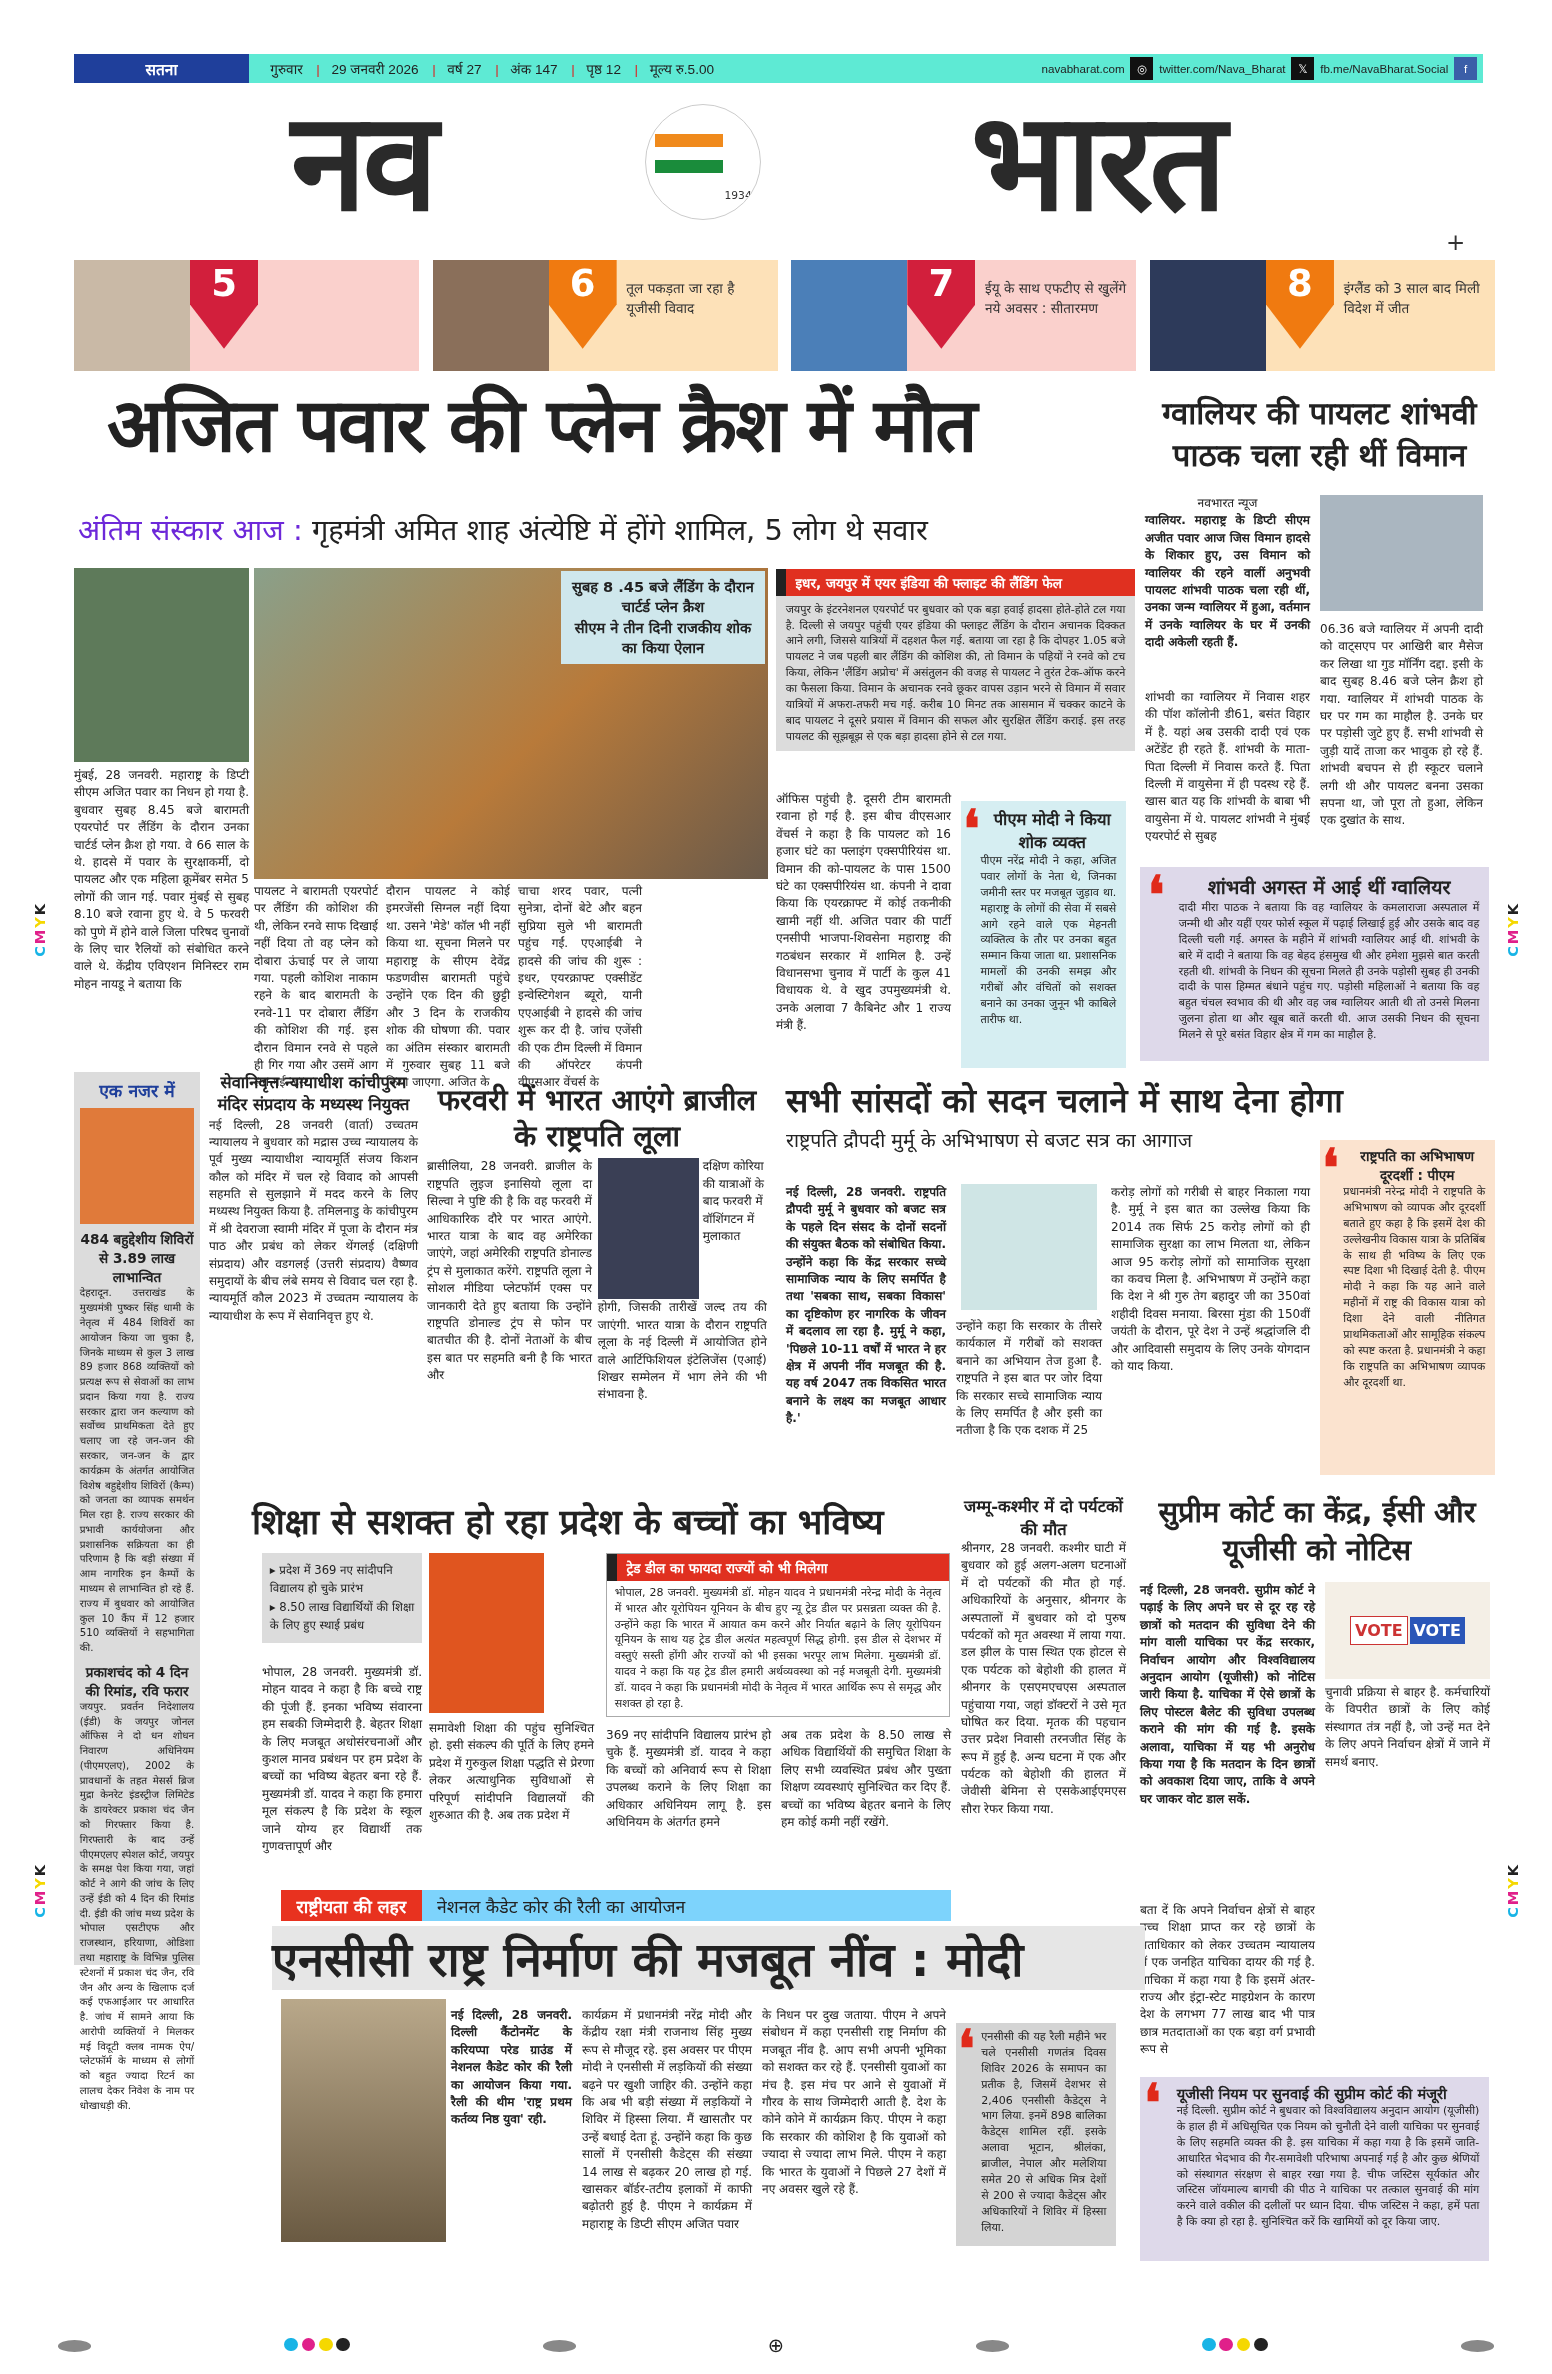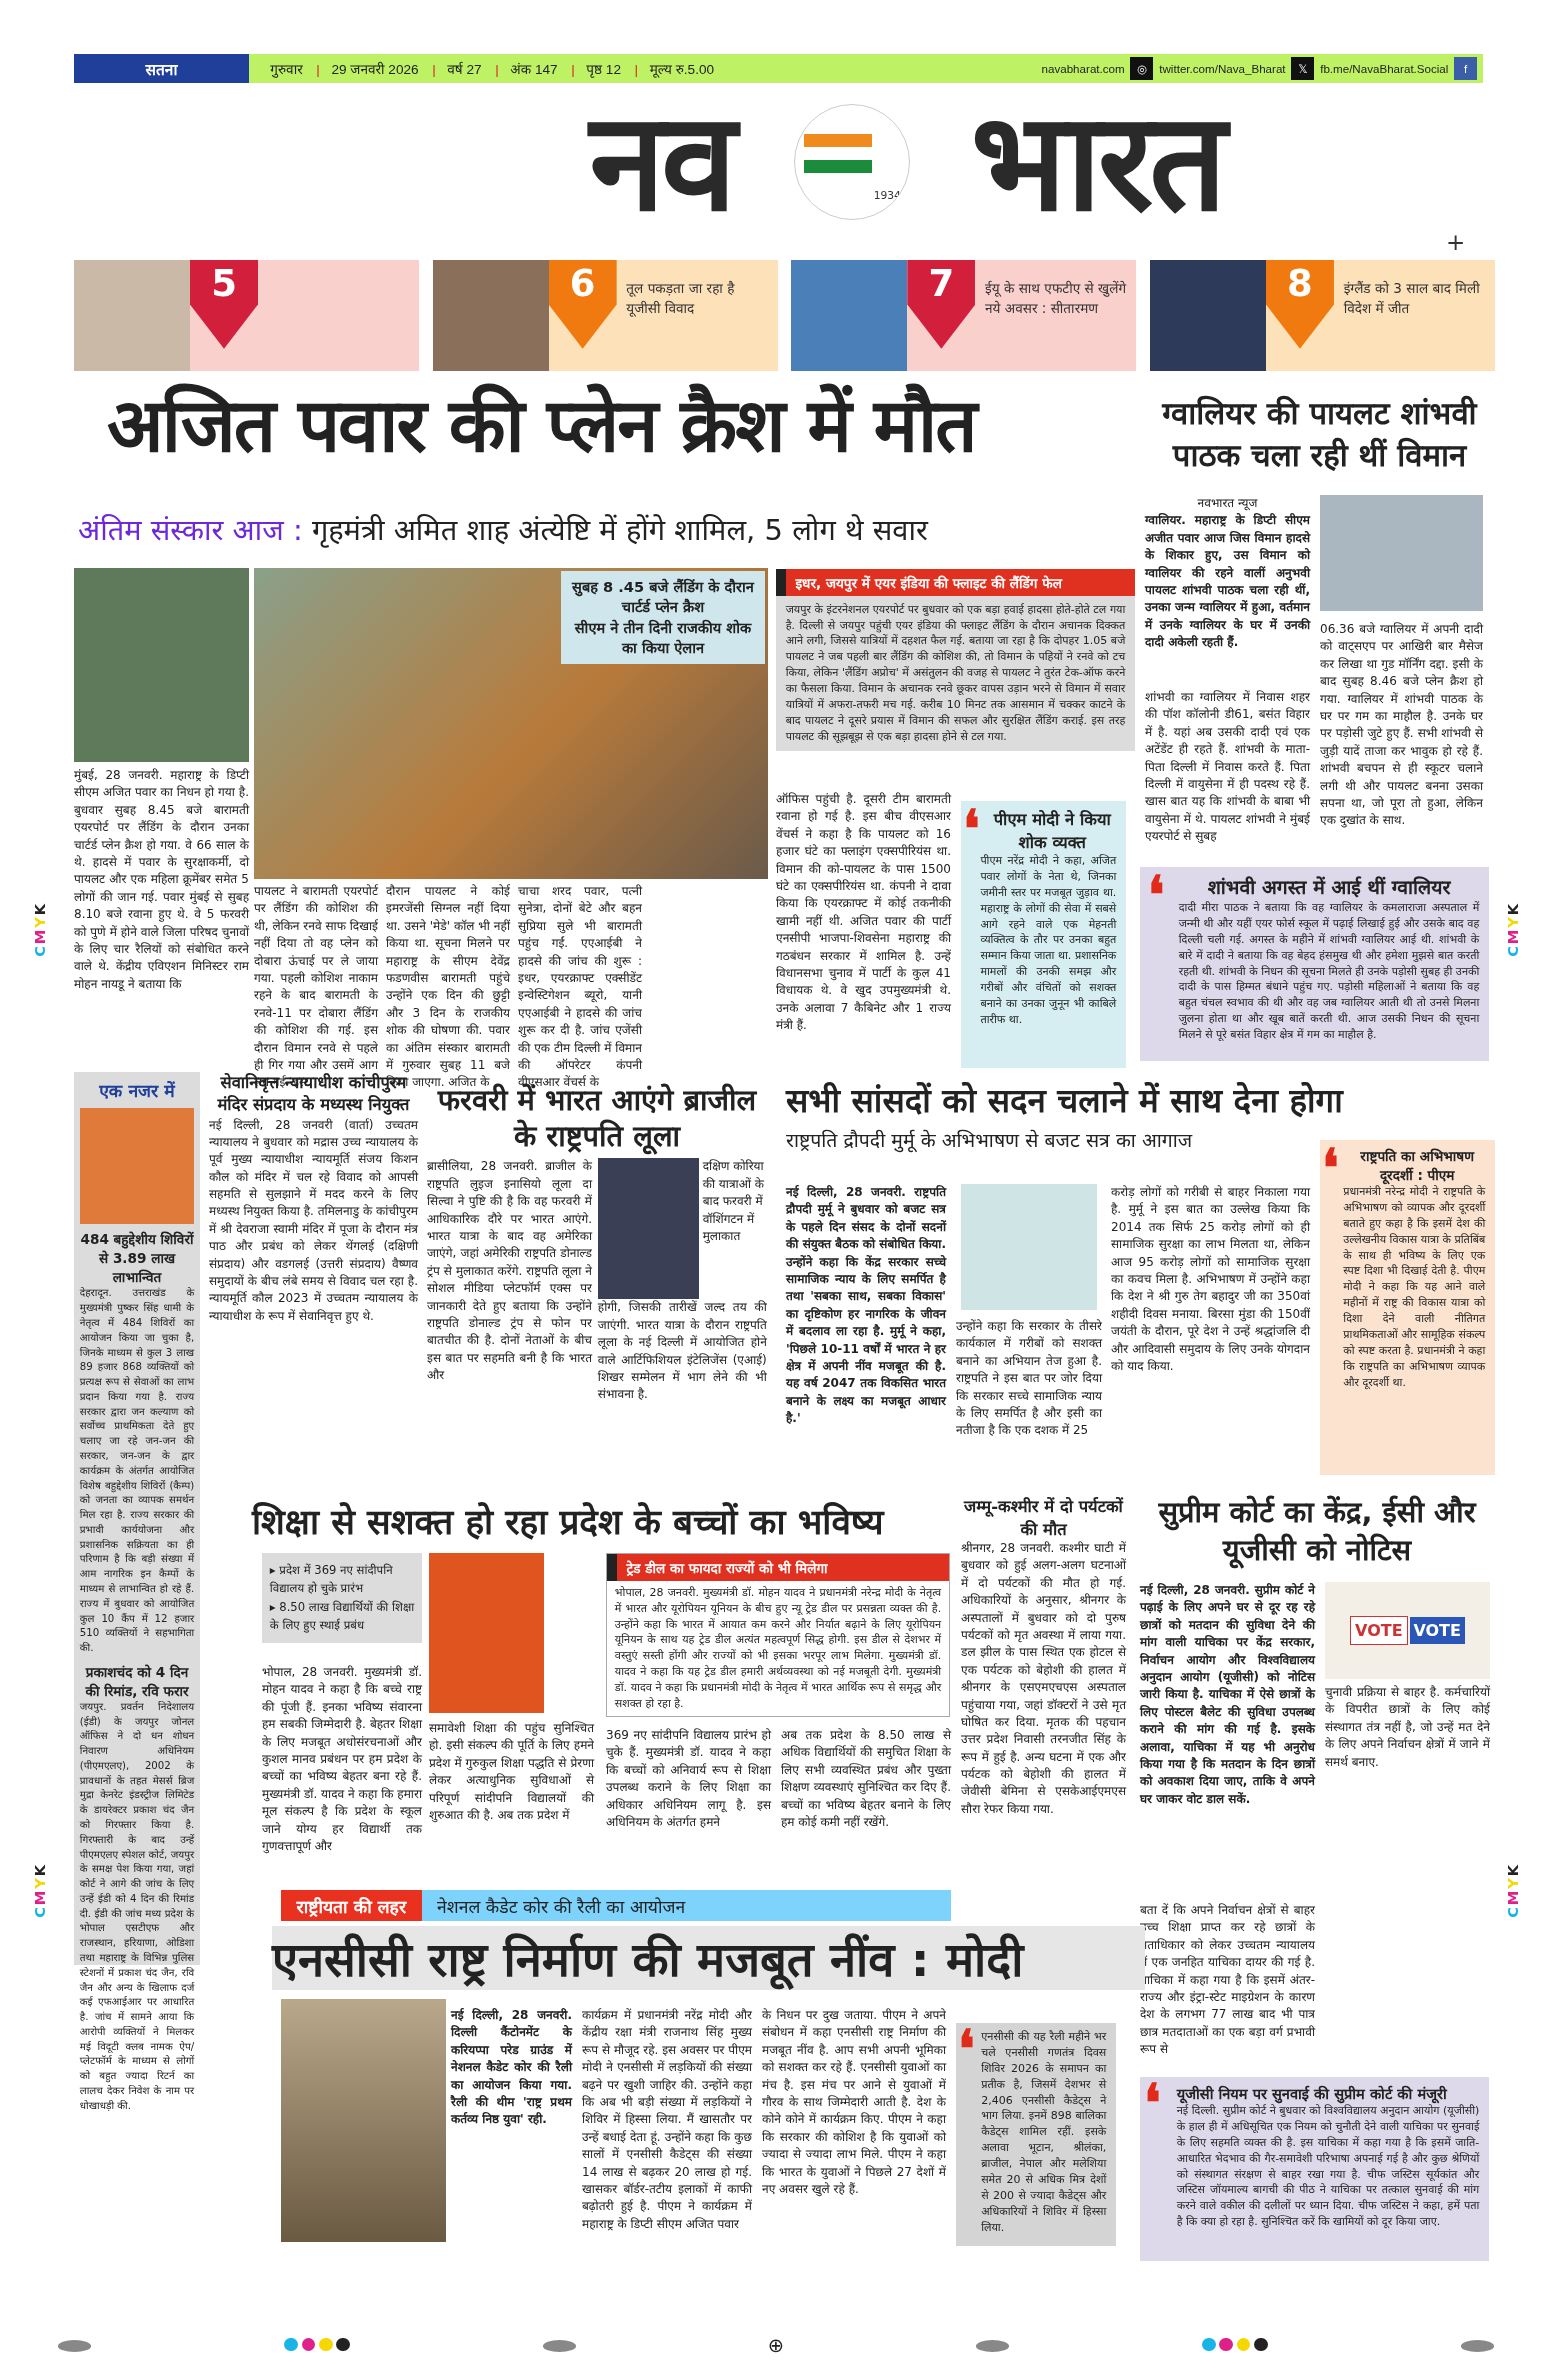--- a/index.html
+++ b/index.html
@@ -1,26 +1,26 @@
 <!DOCTYPE html>
 <html><head>
 <meta charset="utf-8">
 <style>
 *{box-sizing:border-box;margin:0;padding:0}
 body{width:1553px;height:2375px;background:#fff;font-family:"DejaVu Sans",sans-serif;color:#222;position:relative;overflow:hidden}
 .abs{position:absolute}
-.topbar{left:74px;top:54px;width:1409px;height:29px;background:#bef264;display:flex;align-items:center;font-family:"Liberation Sans",sans-serif;font-size:13.6px}
+.topbar{left:74px;top:54px;width:1409px;height:29px;background:#5eead4;display:flex;align-items:center;font-family:"Liberation Sans",sans-serif;font-size:13.6px}
 .city{background:#1f3f9b;color:#fff;font-weight:bold;width:175px;height:29px;display:flex;align-items:center;justify-content:center;font-size:15.5px}
 .meta{padding-left:21.3px;flex:1;font-size:13.6px;color:#222}
 .meta span{margin-right:7.8px}
 .sep{color:#d22;margin:0 5.8px}
 .social{display:flex;align-items:center;gap:5.8px;font-size:11.6px;padding-right:5.8px}
 .sicon{width:23px;height:23px;background:#111;color:#fff;display:flex;align-items:center;justify-content:center;font-size:11.6px}
 .fb{background:#3b5ea8}
-.masthead{left:291px;top:89px;width:932px;height:146px;display:flex;align-items:center;justify-content:flex-end;gap:61px}
+.masthead{left:291px;top:89px;width:932px;height:146px;display:flex;align-items:center;justify-content:space-between;gap:42px}
 .mast-word{font-family:"DejaVu Sans",sans-serif;font-weight:bold;font-size:136px;color:#2a2a2a;letter-spacing:-3.9px;line-height:1}
 .logo-emb{width:116px;height:116px;border-radius:50%;background:#fff;border:1.9px solid #ccc;position:relative;overflow:hidden}
 .logo-emb .flag{position:absolute;left:9.7px;top:29px;width:68px;height:39px;background:linear-gradient(#f08a1c 33%,#fff 33% 66%,#1a8c3b 66%)}
 .logo-emb .yr{position:absolute;right:7.8px;bottom:17.5px;font-size:10.7px;color:#333}
 .teasers{left:74px;top:260px;width:1421px;height:111px;display:flex;gap:13.6px}
 .teaser{flex:1;display:flex;position:relative;overflow:hidden}
 .teaser .ph{width:116px;background:#8a7a6a}
 .teaser .num{width:68px;display:flex;align-items:flex-start;justify-content:center;color:#fff;font-weight:bold;font-size:37px;padding-top:1.9px;clip-path:polygon(0 0,100% 0,100% 40%,50% 80%,0 40%)}
 .teaser .txt{flex:1;padding:17.5px 9.7px;font-size:13.6px;line-height:1.5;color:#333}
 .hd-main{left:107px;top:388px;width:980px;font-weight:bold;font-size:74px;color:#222;line-height:1;letter-spacing:-1.9px}

